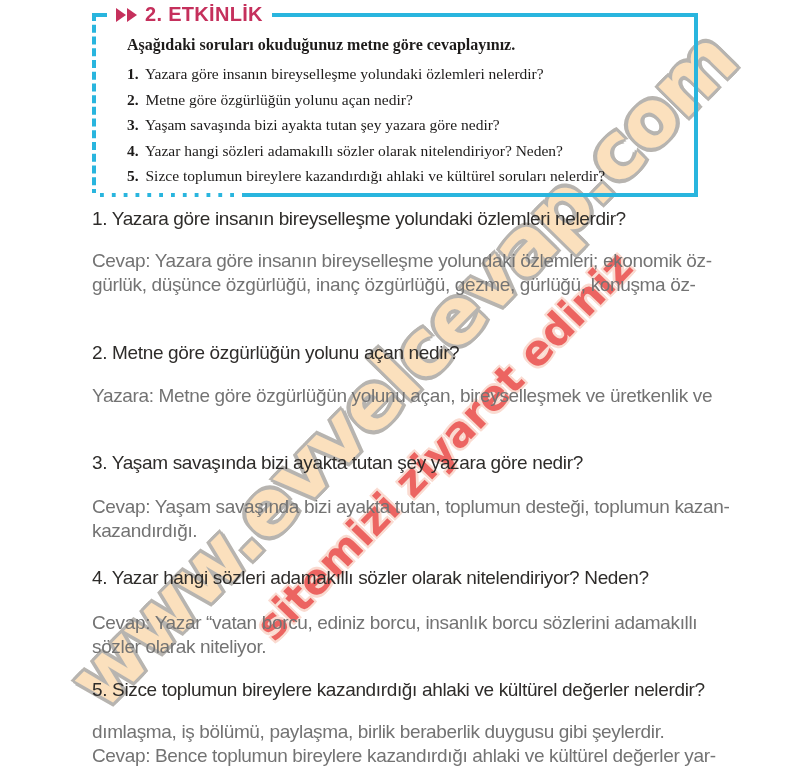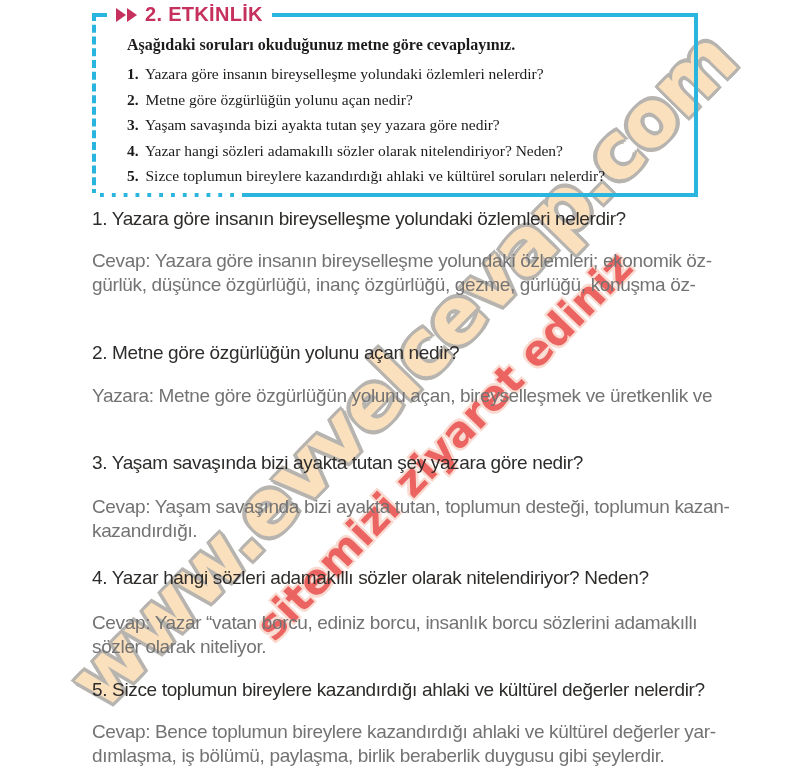--- a/index.html
+++ b/index.html
@@ -114,15 +114,15 @@
 </div>
 
 <div class="q" style="top:566px">4. Yazar hangi sözleri adamakıllı sözler olarak nitelendiriyor? Neden?</div>
 <div class="a" style="top:611px">
   <div class="al">Cevap: Yazar “vatan borcu, ediniz borcu, insanlık borcu sözlerini adamakıllı</div>
   <div class="al">sözler olarak niteliyor.</div>
 </div>
 
 <div class="q" style="top:678px">5. Sizce toplumun bireylere kazandırdığı ahlaki ve kültürel değerler nelerdir?</div>
 <div class="a" style="top:720px">
+  <div class="al">dımlaşma, iş bölümü, paylaşma, birlik beraberlik duygusu gibi şeylerdir.</div>
   <div class="al">Cevap: Bence toplumun bireylere kazandırdığı ahlaki ve kültürel değerler yar-</div>
-  <div class="al">dımlaşma, iş bölümü, paylaşma, birlik beraberlik duygusu gibi şeylerdir.</div>
 </div>
 
 </body></html>

